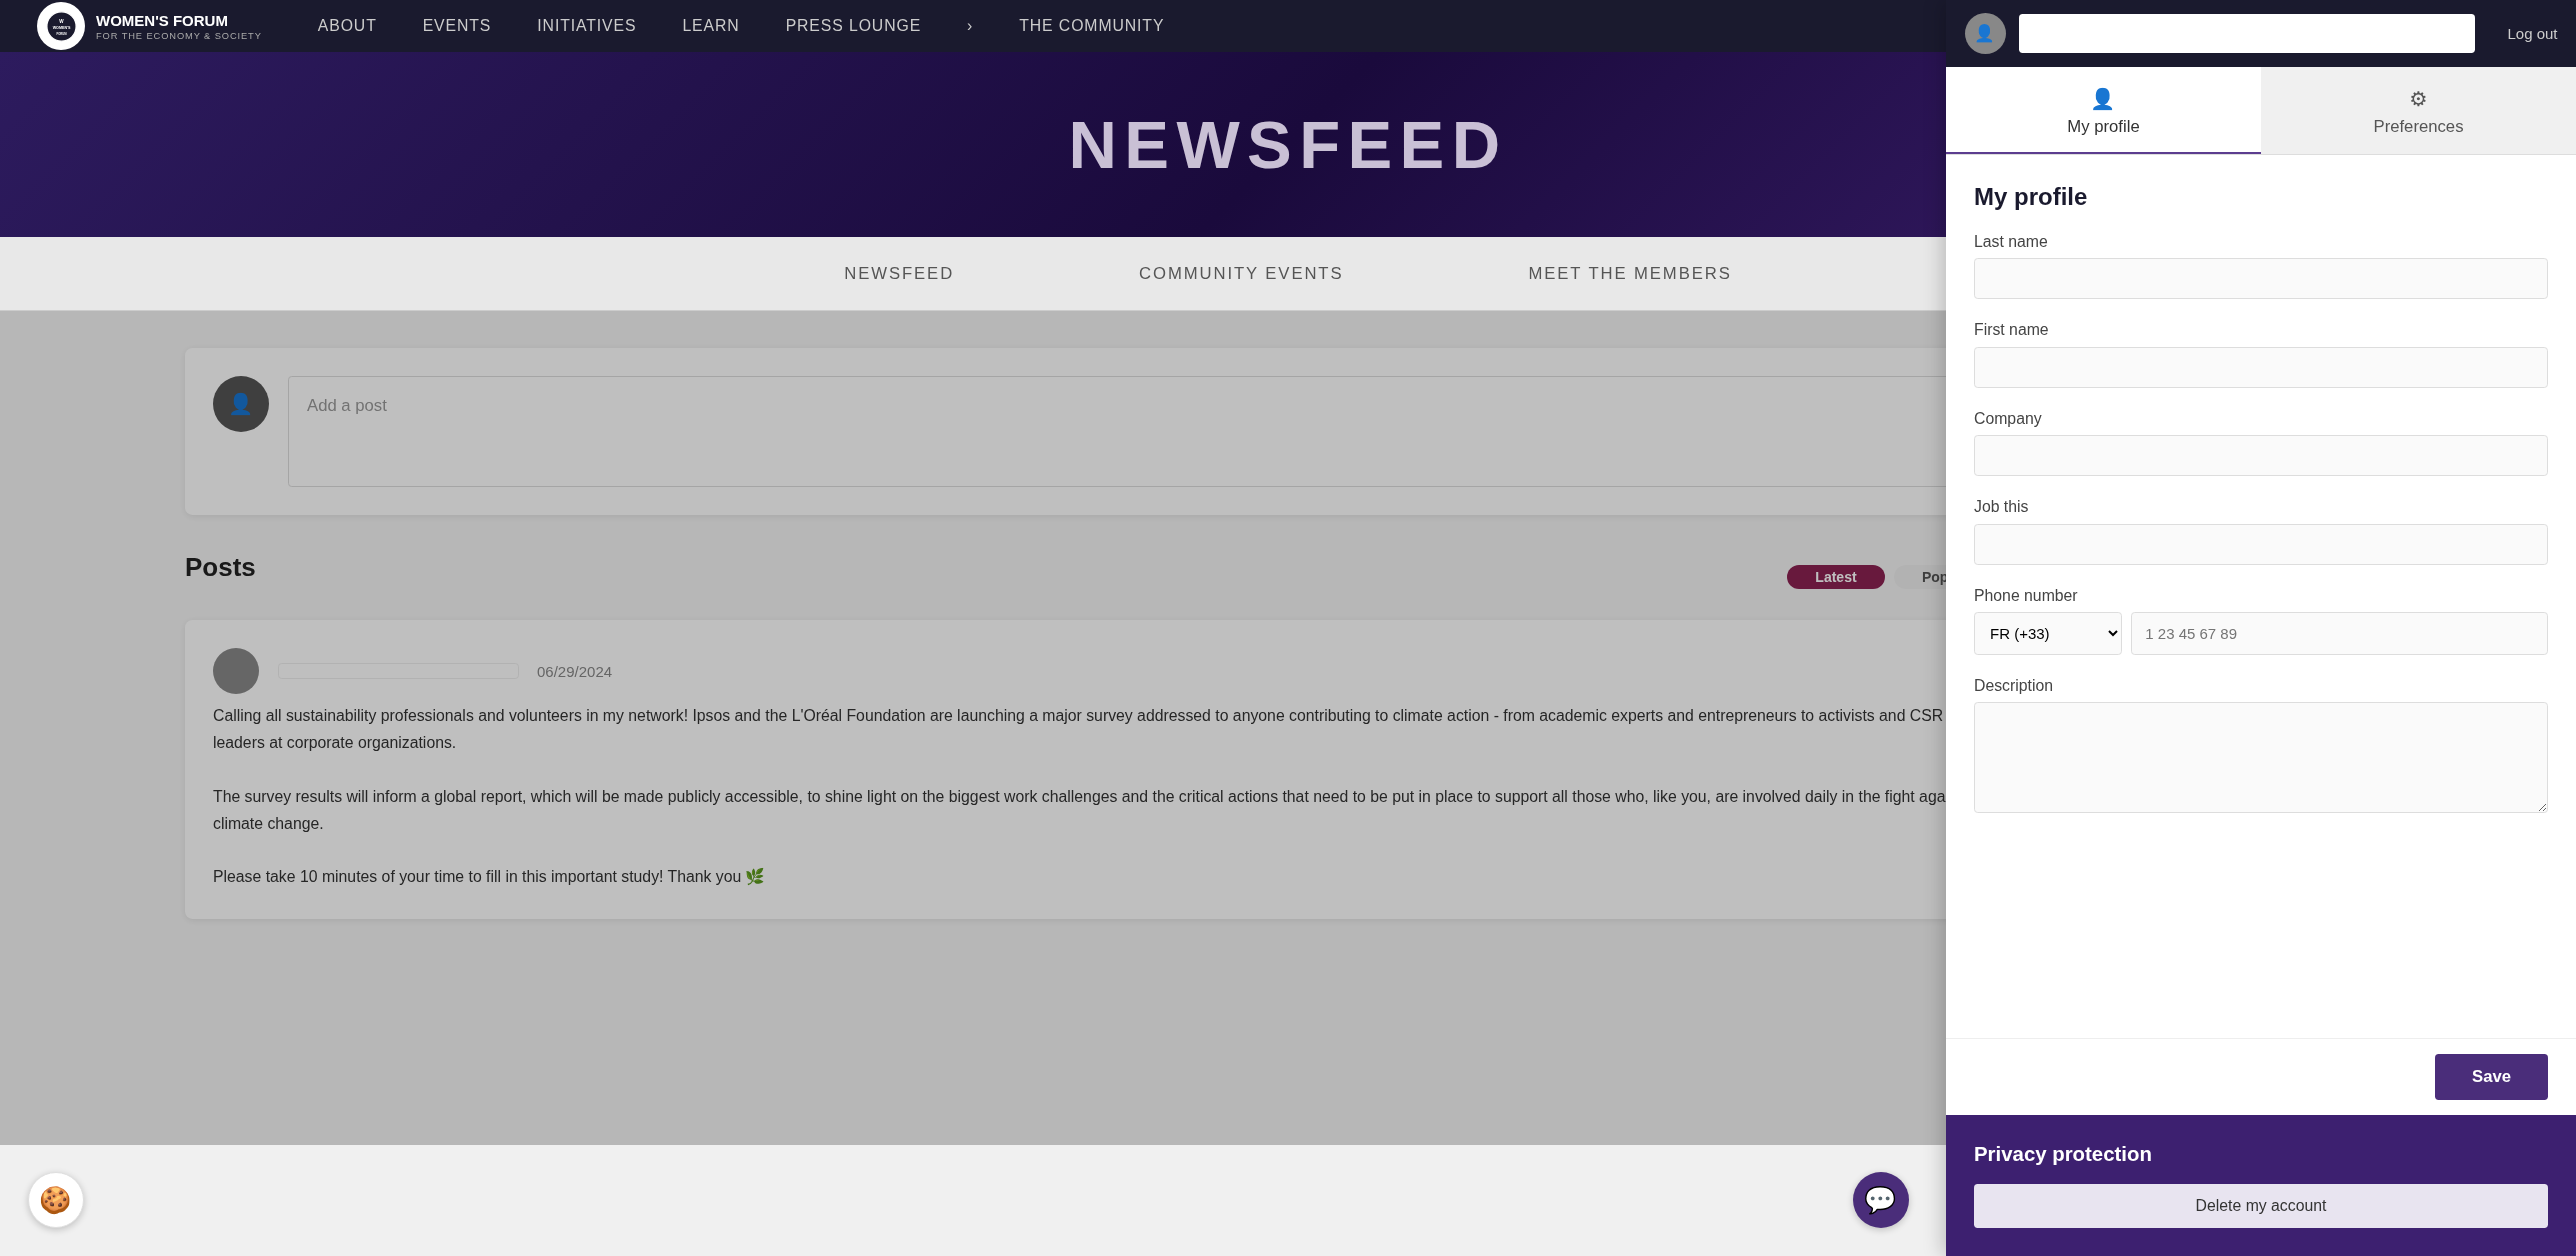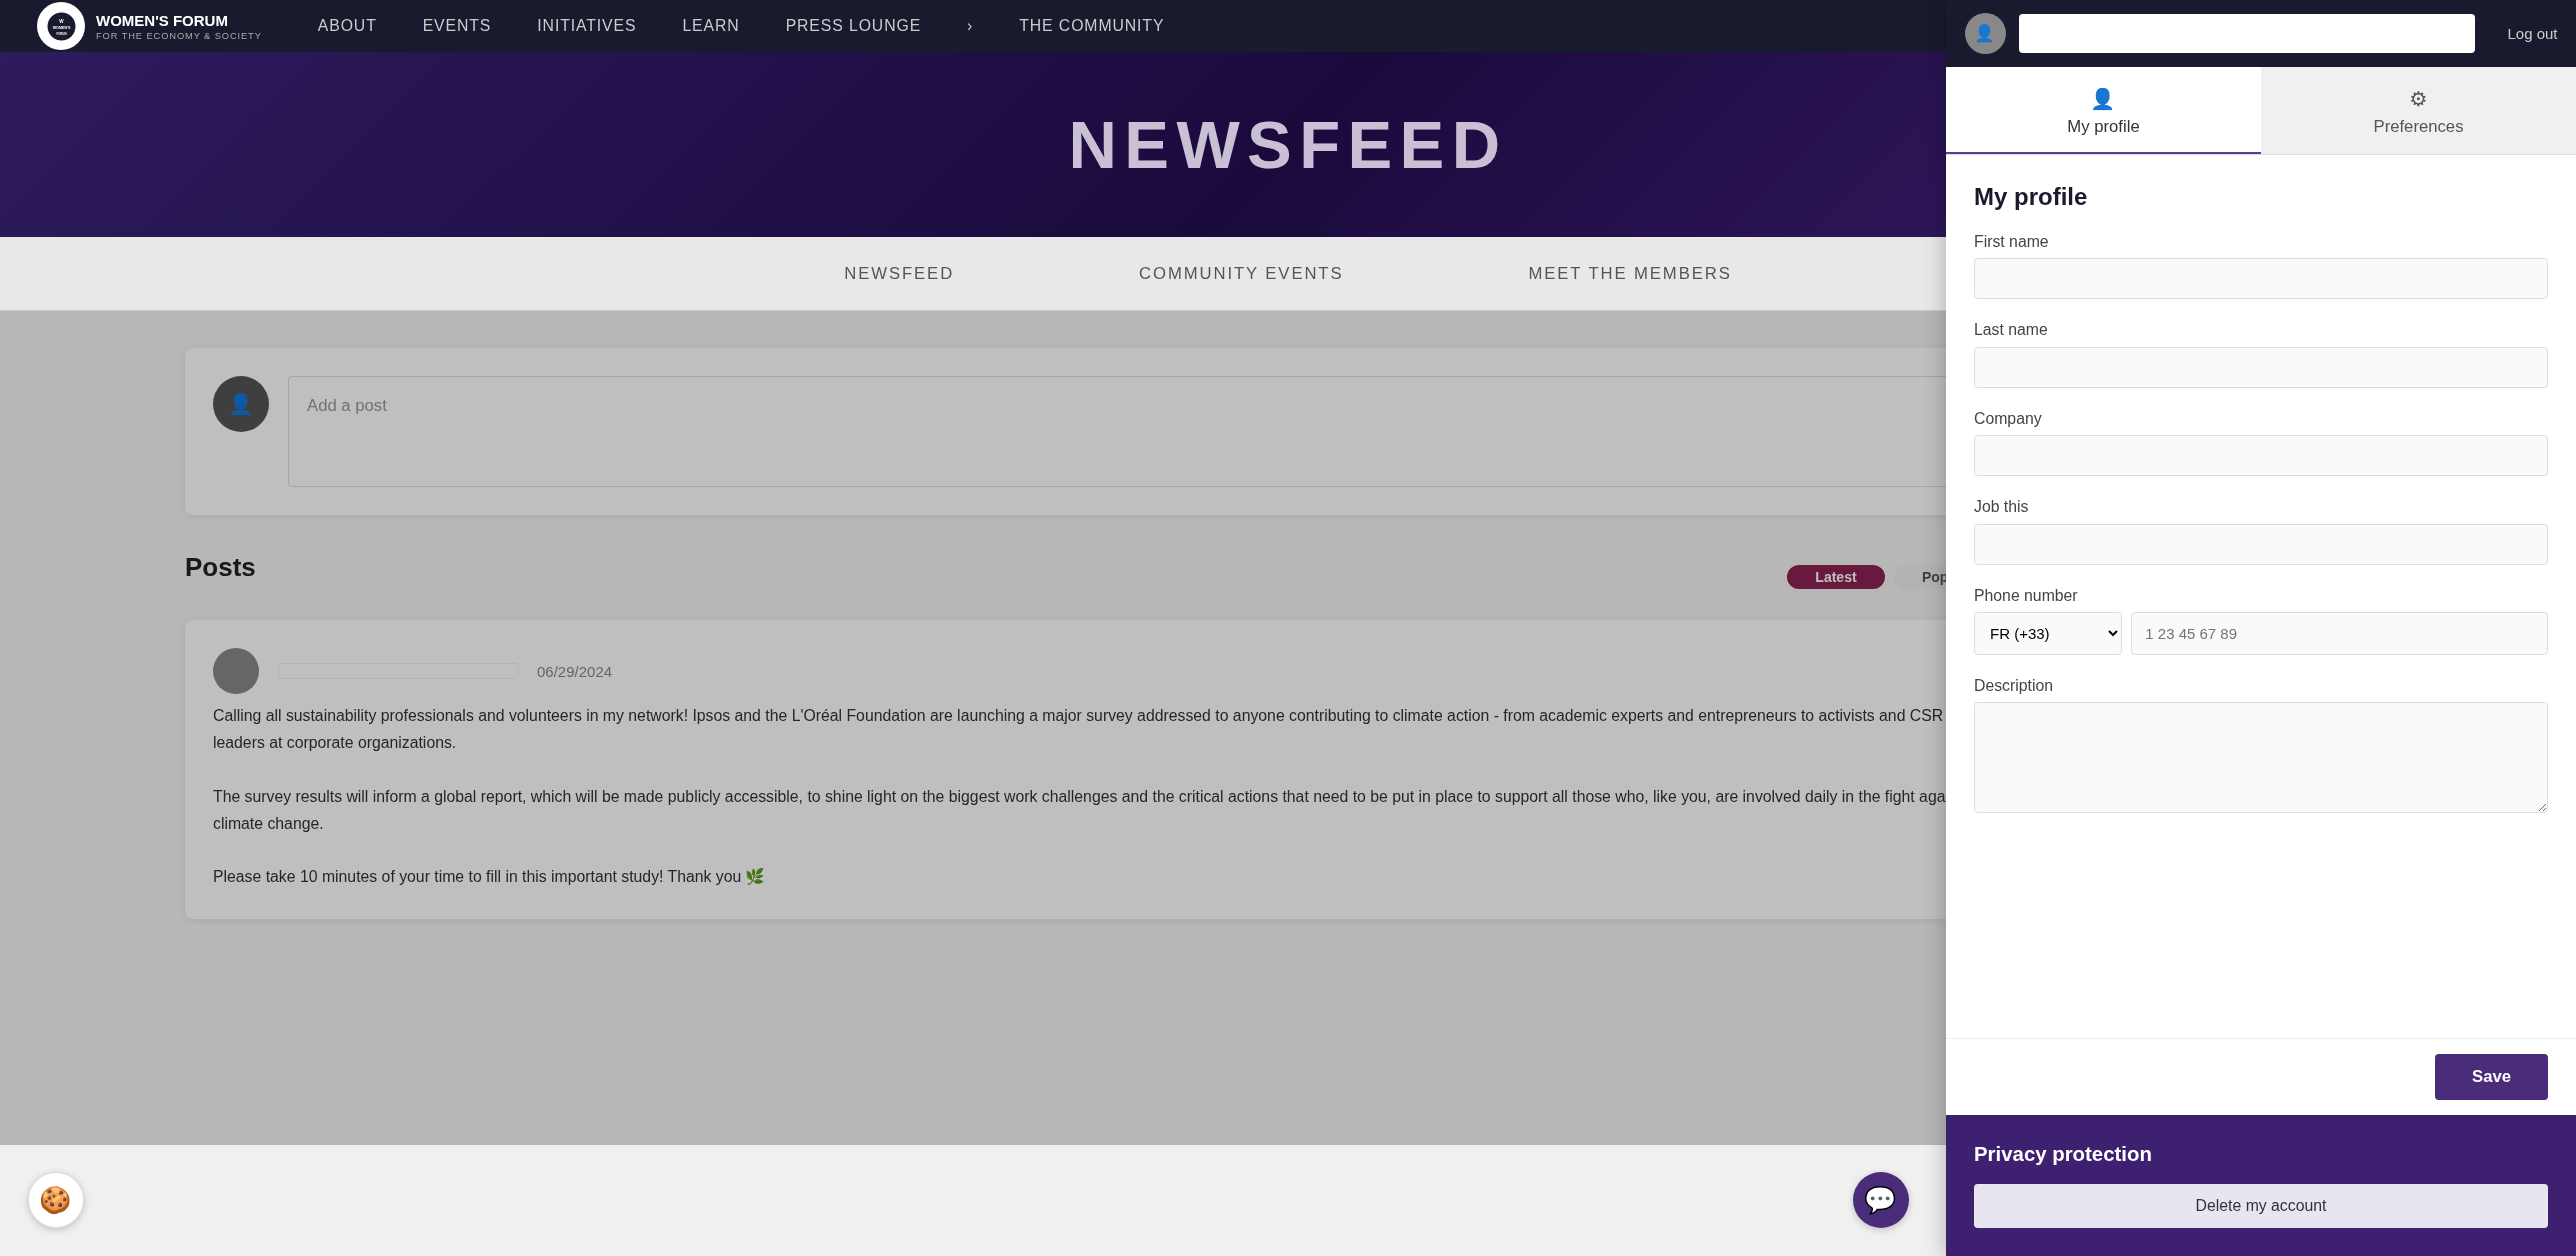--- a/index.html
+++ b/index.html
@@ -579,26 +579,26 @@
     <div class="panel-tab inactive">
       <span class="tab-icon">⚙</span>
       <span>Preferences</span>
     </div>
   </div>
 
   <div class="panel-body">
     <div class="panel-section-title">My profile</div>
 
     <div class="form-group">
+      <label class="form-label">Last name</label>
+      <input class="form-input" type="text" value="" style="">
+    </div>
+
+    <div class="form-group">
       <label class="form-label">First name</label>
-      <input class="form-input" type="text" value="" style="">
-    </div>
-
-    <div class="form-group">
-      <label class="form-label">Last name</label>
       <input class="form-input" type="text" value="" style="">
     </div>
 
     <div class="form-group">
       <label class="form-label">Company</label>
       <input class="form-input" type="text" value="" style="">
     </div>
 
     <div class="form-group">
       <label class="form-label">Job this</label>

